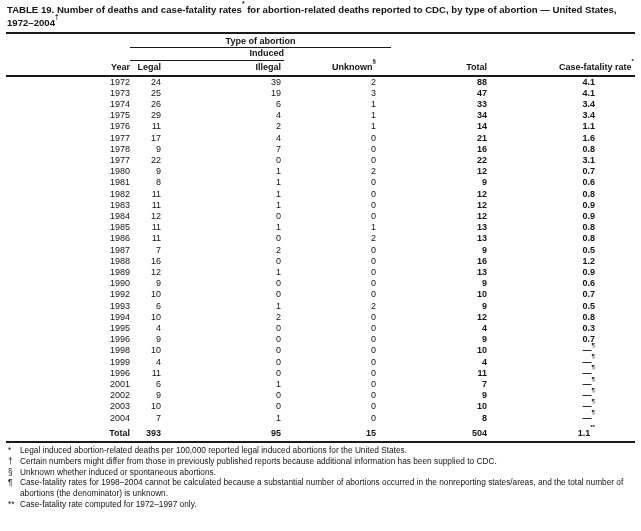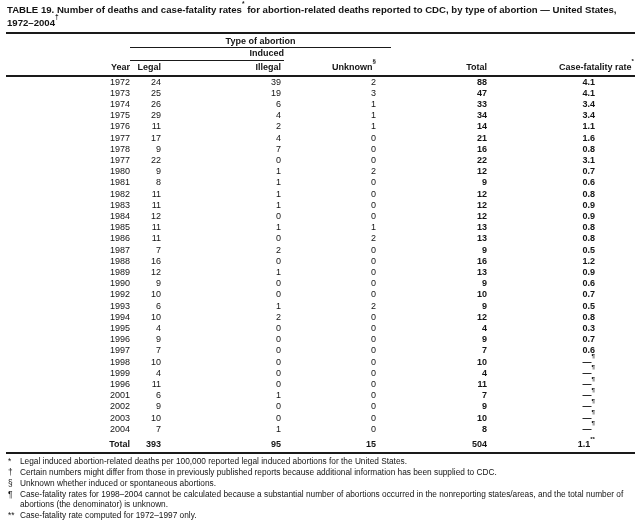--- a/index.html
+++ b/index.html
@@ -301,28 +301,20 @@
         </tr>
         <tr>
           <td class="year">1996</td>
           <td class="num c-legal">9</td>
           <td class="num c-illegal">0</td>
           <td class="num c-unknown">0</td>
           <td class="num c-total">9</td>
           <td class="num c-rate">0.7</td>
         </tr>
         <tr>
-          <td class="year">1997</td>
-          <td class="num c-legal">7</td>
-          <td class="num c-illegal">0</td>
-          <td class="num c-unknown">0</td>
-          <td class="num c-total">7</td>
-          <td class="num c-rate">0.6</td>
-        </tr>
-        <tr>
           <td class="year">1998</td>
           <td class="num c-legal">10</td>
           <td class="num c-illegal">0</td>
           <td class="num c-unknown">0</td>
           <td class="num c-total">10</td>
           <td class="num c-rate">—<sup class="mk">¶</sup></td>
         </tr>
         <tr>
           <td class="year">1999</td>
           <td class="num c-legal">4</td>

